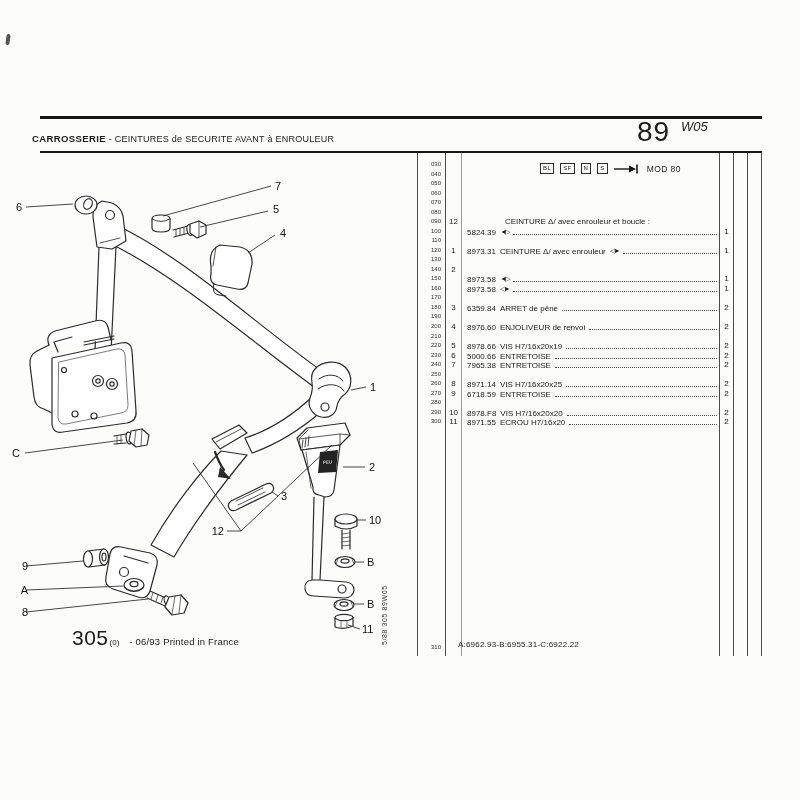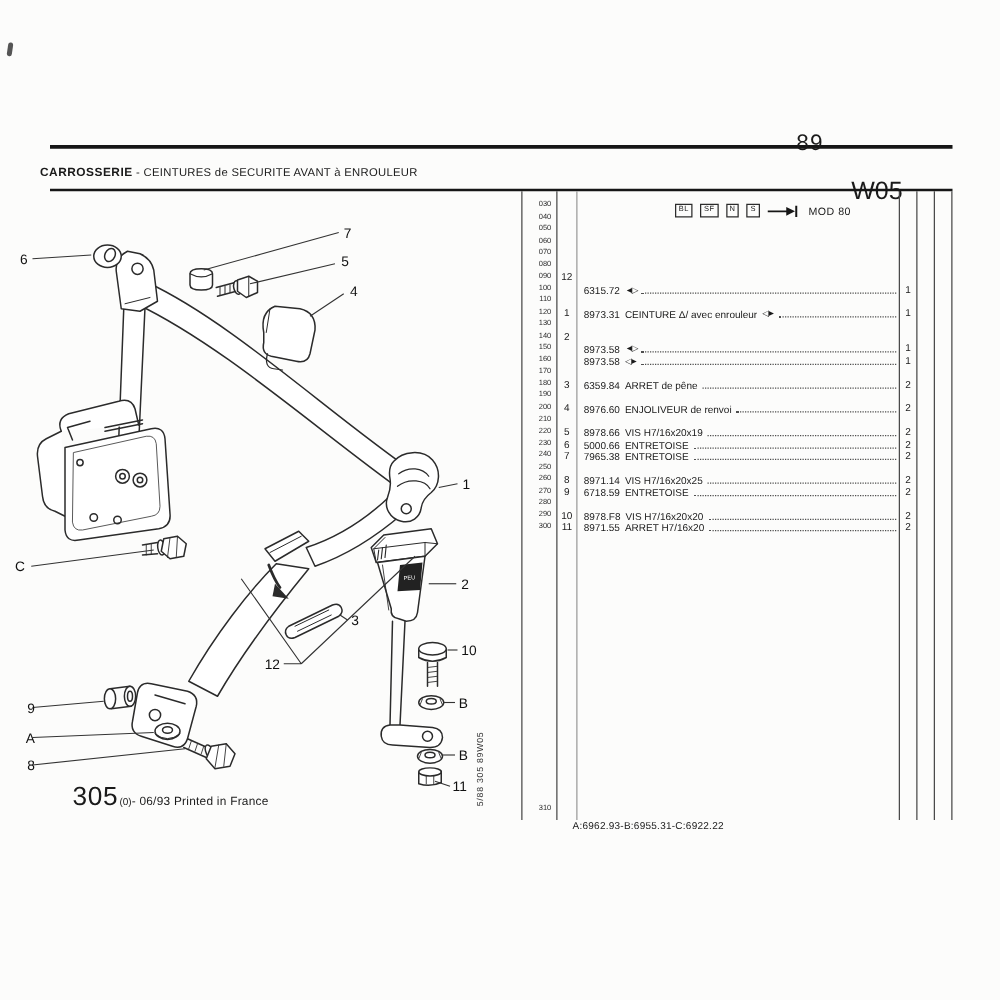--- a/index.html
+++ b/index.html
@@ -6,44 +6,44 @@
   body{width:800px;height:800px;background:#fcfcfb;position:relative;overflow:hidden;
        font-family:"Liberation Sans",sans-serif;color:#1a1a1a;}
   .abs{position:absolute;}
   
   .hrule{position:absolute;background:#161616;}
   .vline{position:absolute;width:1px;top:153px;height:503px;background:#4a4a4a;}
   .vline.light{background:#9a9a9a;}
   
   .hdr-left{left:32px;top:133px;font-size:9px;letter-spacing:.25px;white-space:nowrap;}
   .hdr-left b{font-size:9.5px;letter-spacing:.4px;}
-  .pageno{left:637px;top:104px;font-size:18px;letter-spacing:1px;}
-  .pagecode{left:681px;top:142px;font-size:20px;}
+  .pageno{left:637px;top:116px;font-size:28px;letter-spacing:1px;}
+  .pagecode{left:681px;top:119px;font-size:13px;font-style:italic;}
   
   .rcode{position:absolute;left:0;width:24px;text-align:right;font-size:6px;line-height:7px;color:#2c2c2c;}
   
   .trow{position:absolute;left:417px;width:345px;height:10px;font-size:8px;line-height:10px;white-space:nowrap;}
   .titem{position:absolute;left:28px;width:17px;text-align:center;}
   .tbody{position:absolute;left:50px;width:250px;display:flex;align-items:baseline;gap:4px;top:0;height:10px;}
   .tindent{padding-left:38px;}
   .tsym{font-size:7px;letter-spacing:-1.5px;position:relative;top:-1px;}
   .tdots{flex:1;border-bottom:1px dotted #4f4f4f;height:7px;min-width:6px;}
   .tqty{position:absolute;left:302px;width:15px;text-align:center;}
   
   .noterow{left:540px;top:163px;display:flex;align-items:center;gap:6px;}
   .mbox{border:1px solid #2c2c2c;font-size:6px;line-height:7px;padding:1px 2px;letter-spacing:.4px;}
   .modtext{font-size:8.5px;letter-spacing:.4px;}
   
-  .printline{left:58px;top:626px;display:flex;align-items:baseline;}
+  .printline{left:72px;top:626px;display:flex;align-items:baseline;}
   .model{font-size:21px;letter-spacing:.5px;}
   .modelidx{font-size:8px;margin-left:1px;}
-  .printinfo{font-size:9.5px;margin-left:0;letter-spacing:.2px;}
+  .printinfo{font-size:9.5px;margin-left:10px;letter-spacing:.2px;}
   .sidetext{left:381px;top:540px;width:14px;height:105px;font-size:7px;letter-spacing:.6px;color:#333;
             writing-mode:vertical-rl;transform:rotate(180deg);text-align:left;white-space:nowrap;}
-  .footnote{left:458px;top:656px;font-size:8px;letter-spacing:.2px;}
+  .footnote{left:458px;top:640px;font-size:8px;letter-spacing:.2px;}
   .code310{left:417px;top:644px;width:24px;text-align:right;font-size:6px;color:#2c2c2c;}
   .speck{left:6px;top:34px;width:4px;height:11px;background:#555;transform:rotate(8deg);border-radius:2px;}
 </style>
 </head>
 <body>
 
 <div class="abs speck"></div>
 
 <div class="hrule" style="left:40px;top:116px;width:722px;height:3px;"></div>
 
@@ -104,26 +104,29 @@
     <div class="rcode" style="top: 370.66px;">250</div>
     <div class="rcode" style="top: 380.19px;">260</div>
     <div class="rcode" style="top: 389.72px;">270</div>
     <div class="rcode" style="top: 399.25px;">280</div>
     <div class="rcode" style="top: 408.78px;">290</div>
     <div class="rcode" style="top: 418.31px;">300</div>
   </div>
 <div class="abs">
     <div class="trow" style="top: 217.18px;">
       <span class="titem">12</span>
+      <span class="tbody tindent">
+        <span class="tdesc">CEINTURE Δ/ avec enrouleur et boucle :</span>
+      </span>
       <span class="tqty"></span>
     </div>
     <div class="trow" style="top: 226.71px;">
       <span class="titem"></span>
       <span class="tbody">
-        <span class="tref">6315.72</span>
+        <span class="tref">5824.39</span>
         <span class="tsym">◄▷</span>
         <span class="tdots"></span>
       </span>
       <span class="tqty">1</span>
     </div>
     <div class="trow" style="top: 245.77px;">
       <span class="titem">1</span>
       <span class="tbody">
         <span class="tref">8973.31</span>
         <span class="tdesc">CEINTURE Δ/ avec enrouleur</span>
@@ -223,21 +226,21 @@
         <span class="tref">8978.F8</span>
         <span class="tdesc">VIS H7/16x20x20</span>
         <span class="tdots"></span>
       </span>
       <span class="tqty">2</span>
     </div>
     <div class="trow" style="top: 417.31px;">
       <span class="titem">11</span>
       <span class="tbody">
         <span class="tref">8971.55</span>
-        <span class="tdesc">ARRET H7/16x20</span>
+        <span class="tdesc">ECROU H7/16x20</span>
         <span class="tdots"></span>
       </span>
       <span class="tqty">2</span>
     </div>
   </div>
 
 <div class="abs code310">310</div>
 <div class="abs footnote">A:6962.93-B:6955.31-C:6922.22</div>
 
 <div class="abs sidetext">5/88 305 89W05</div>

